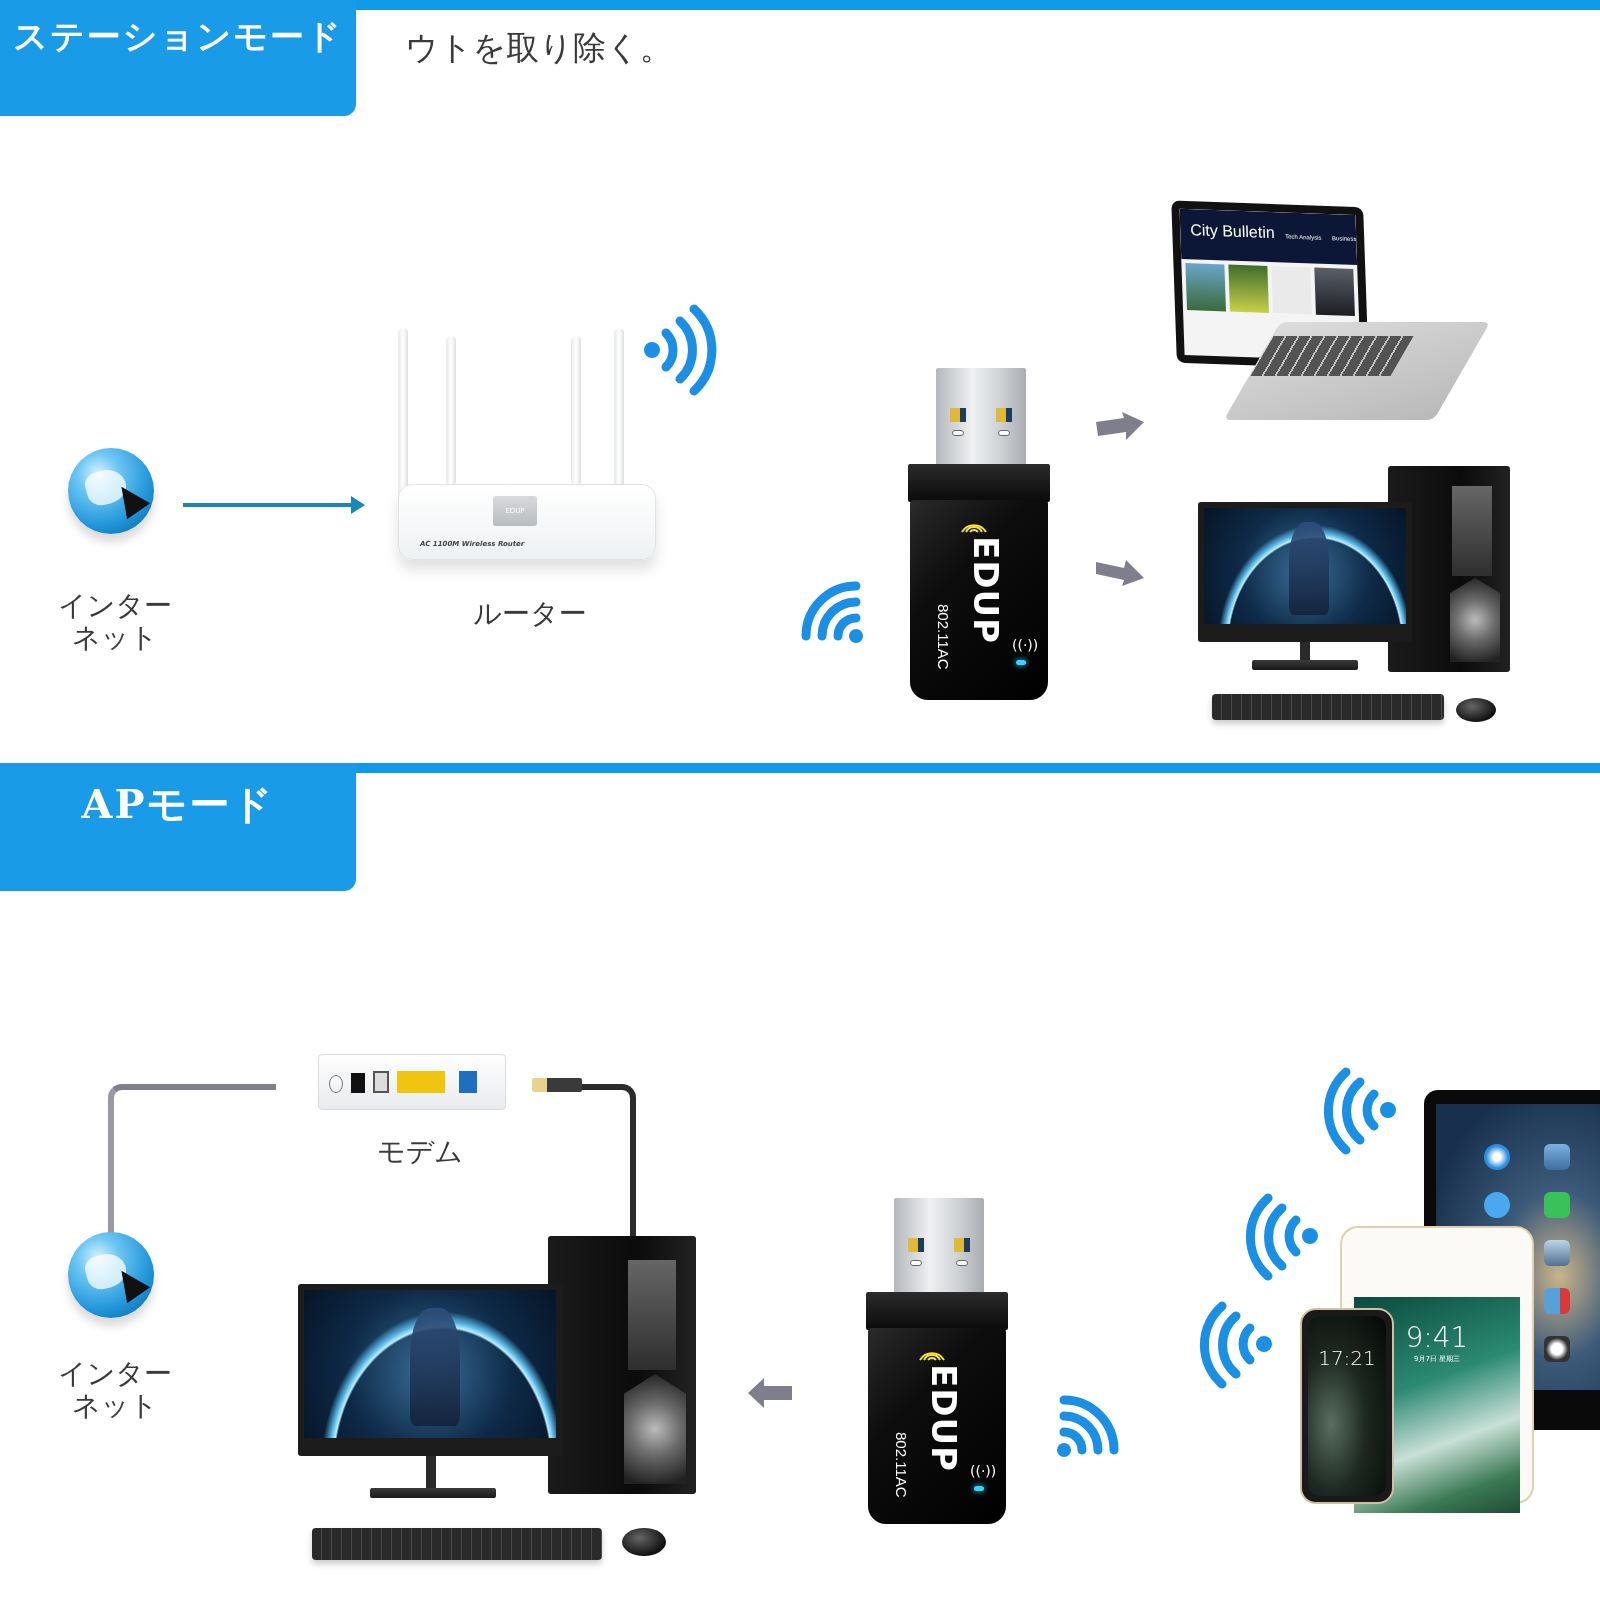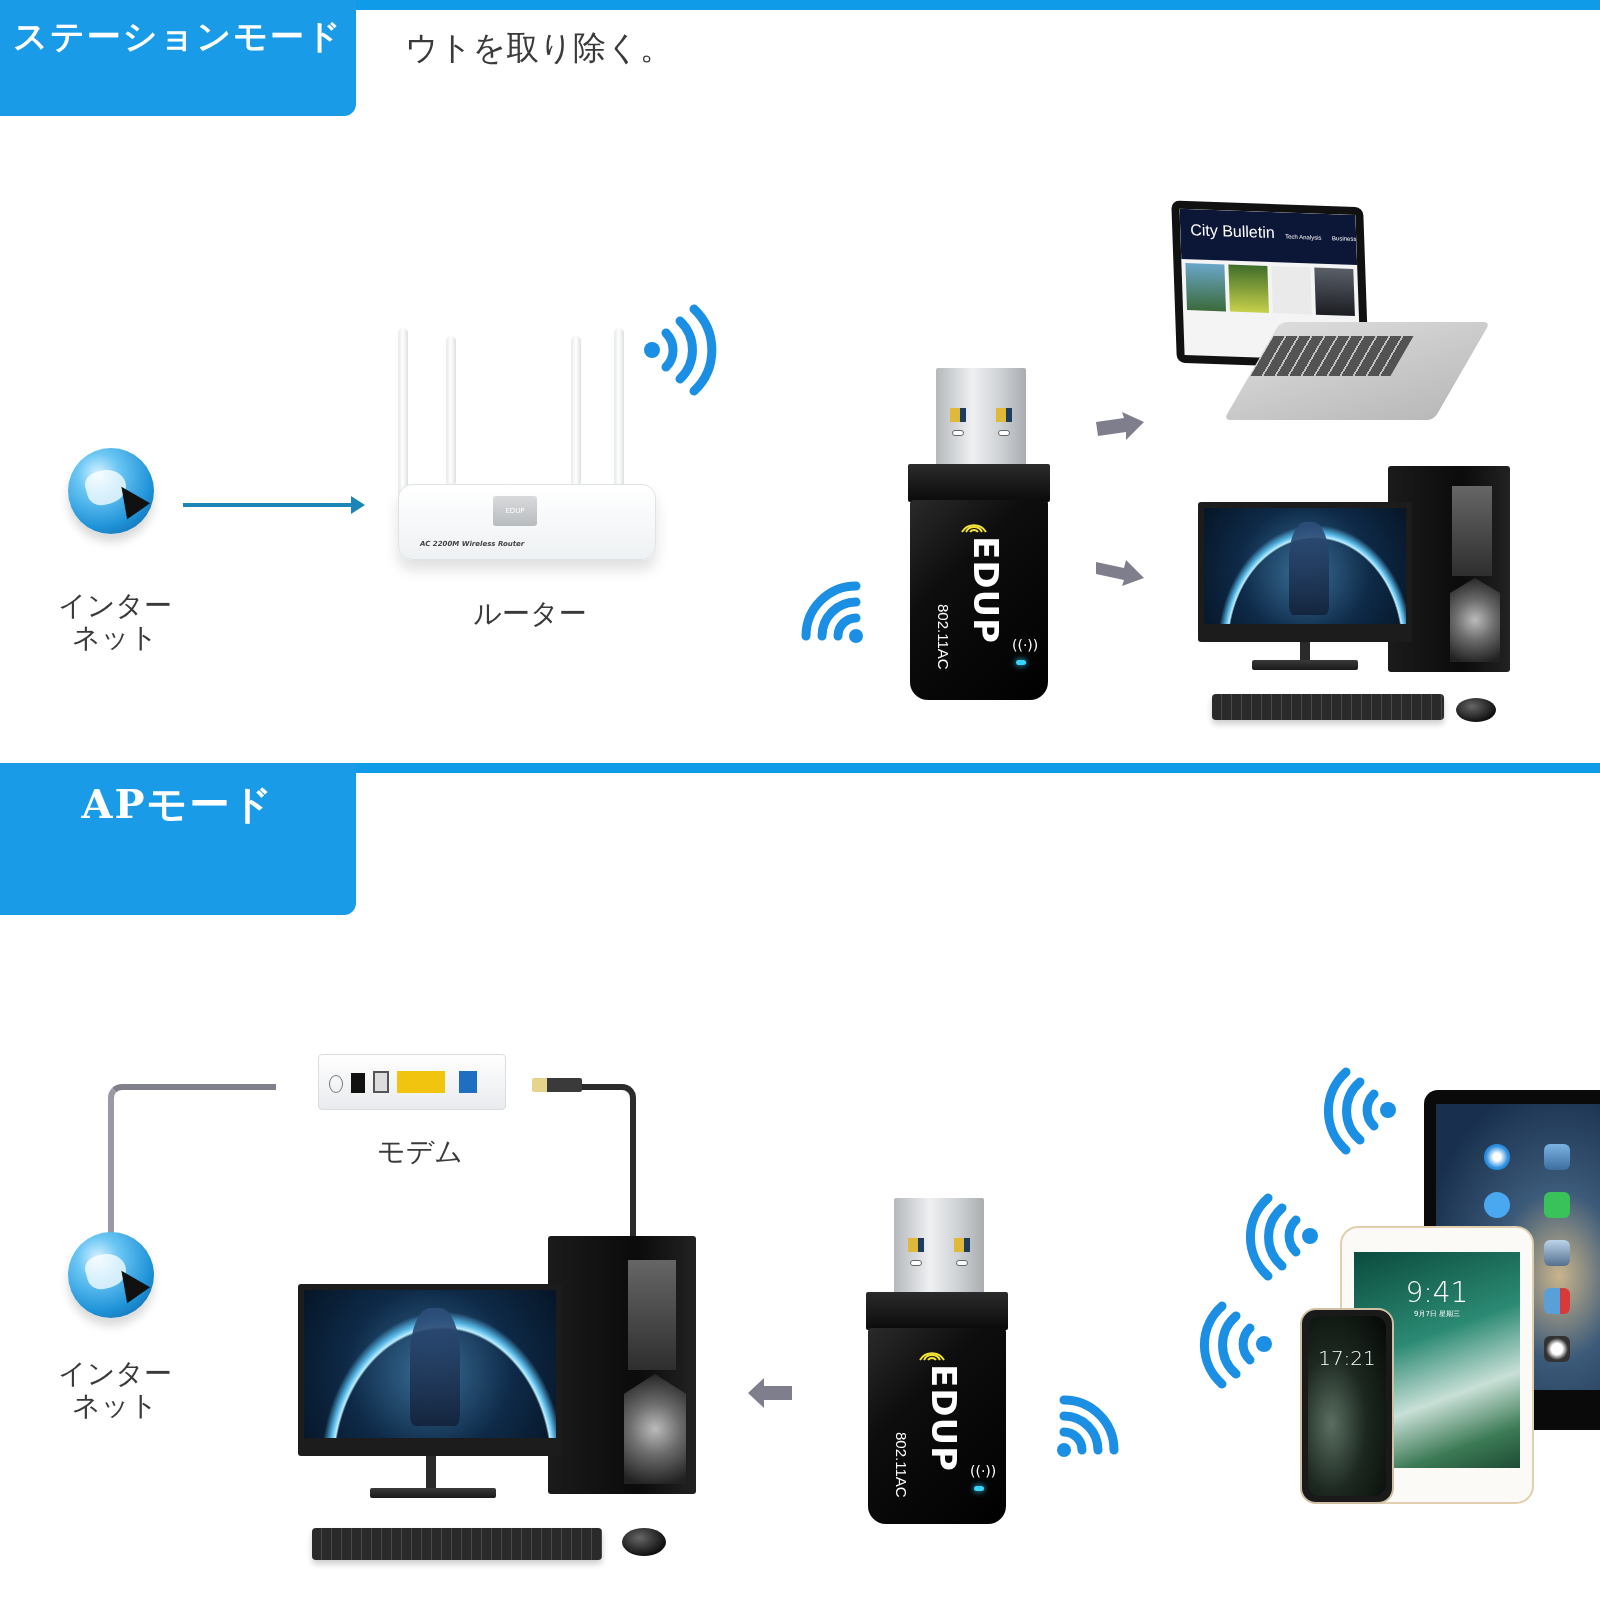--- a/index.html
+++ b/index.html
@@ -115,21 +115,21 @@
 
   <div class="blue-line" style="left:183px; top:503px; width:170px;"></div>
 
   <div>
     <div class="antenna" style="left:398px; top:328px; height:186px;"></div>
     <div class="antenna" style="left:446px; top:336px; height:150px;"></div>
     <div class="antenna" style="left:571px; top:336px; height:150px;"></div>
     <div class="antenna" style="left:614px; top:328px; height:186px;"></div>
     <div class="router-base" style="left:398px; top:484px; width:258px; height:76px;"></div>
     <div class="router-badge" style="left:493px; top:496px;">EDUP</div>
-    <div class="router-text" style="left:420px; top:540px;">AC 2200M Wireless Router</div>
+    <div class="router-text" style="left:420px; top:540px;">AC 1100M Wireless Router</div>
   </div>
   <div class="label" style="left:460px; top:598px; width:140px;">ルーター</div>
 
   <svg class="wifi" style="left:640px; top:305px;" width="70" height="90" viewBox="0 0 70 90">
     <circle cx="12" cy="45" r="8" fill="#1a8fe3"></circle>
     <path d="M26 28 A24 24 0 0 1 26 62" stroke="#1a8fe3" stroke-width="9" fill="none" stroke-linecap="round"></path>
     <path d="M40 16 A40 40 0 0 1 40 74" stroke="#1a8fe3" stroke-width="9" fill="none" stroke-linecap="round"></path>
     <path d="M54 4 A56 56 0 0 1 54 86" stroke="#1a8fe3" stroke-width="9" fill="none" stroke-linecap="round"></path>
   </svg>
 
@@ -201,21 +201,21 @@
     </div>
     <div class="stand-neck" style="left:1300px; top:642px; height:20px;"></div>
     <div class="stand-base" style="left:1252px; top:660px; width:106px;"></div>
     <div class="keyboard" style="left:1212px; top:694px; width:232px;"></div>
     <div class="mouse" style="left:1456px; top:698px;"></div>
   </div>
 </section>
 
 <section>
   <div class="topline" style="top:763px;"></div>
-  <div class="mode-tab" style="top:763px; height:152px; padding-top:14px;">
+  <div class="mode-tab" style="top:763px; height:128px; padding-top:14px;">
     <div class="mode-title serif">APモード</div>
   </div>
   <div class="desc" style="top:788px;">
   </div>
 
   <div class="cable" style="left:108px; top:1084px; width:168px; height:150px; border-width:6px 0 0 6px; border-top-left-radius:14px; border-color:#80808c #80808c transparent #9a9aa4;"></div>
   <div class="cable" style="left:580px; top:1084px; width:56px; height:160px; border-width:6px 6px 0 0; border-top-right-radius:14px; border-color:#2b2b2b #2b2b2b transparent transparent;"></div>
   <div style="position:absolute; left:532px; top:1078px; width:50px; height:14px; background:linear-gradient(90deg,#e6d38c 0 30%, #3a3a3a 30%); border-radius:2px;"></div>
 
   <div class="modem" style="left:318px; top:1054px; width:188px; height:56px;">
@@ -310,21 +310,21 @@
       <div class="app-icon" style="left:48px; top:88px; background:#4aa8f0; border-radius:50%;"></div>
       <div class="app-icon" style="left:108px; top:88px; background:#3ac25a;"></div>
       <div class="app-icon" style="left:108px; top:136px; background:linear-gradient(#bcd4ea,#54708e);"></div>
       <div class="app-icon" style="left:108px; top:184px; background:linear-gradient(90deg,#5aa0d8 60%,#d83a3a 60%);"></div>
       <div class="app-icon" style="left:108px; top:232px; background:radial-gradient(circle,#fff 30%,#333 60%);"></div>
     </div>
   </div>
 
   <div class="ipad" style="left:1340px; top:1226px; width:194px; height:278px;">
     <div class="ipad-screen">
-      <div class="clock" style="font-size:28px; padding-top:24px;">9:41</div>
+      <div class="clock" style="font-size:28px; padding-top:24px;margin-top:45px;">9:41</div>
       <div style="font-size:7px;">9月7日 星期三</div>
     </div>
   </div>
 
   <div class="iphone" style="left:1300px; top:1308px; width:94px; height:196px;">
     <div class="iphone-screen">
       <div class="clock" style="font-size:20px; padding-top:30px;">17:21</div>
     </div>
   </div>
 </section>

